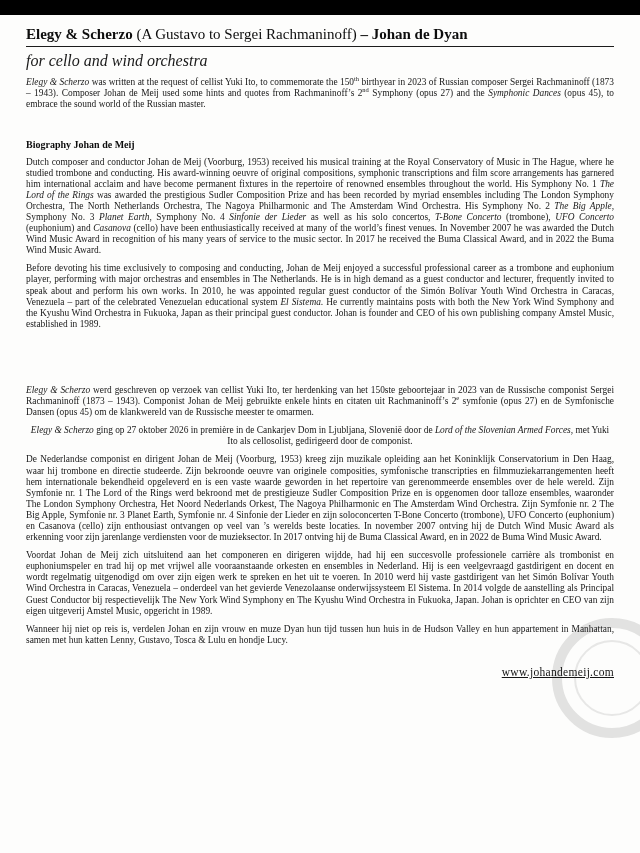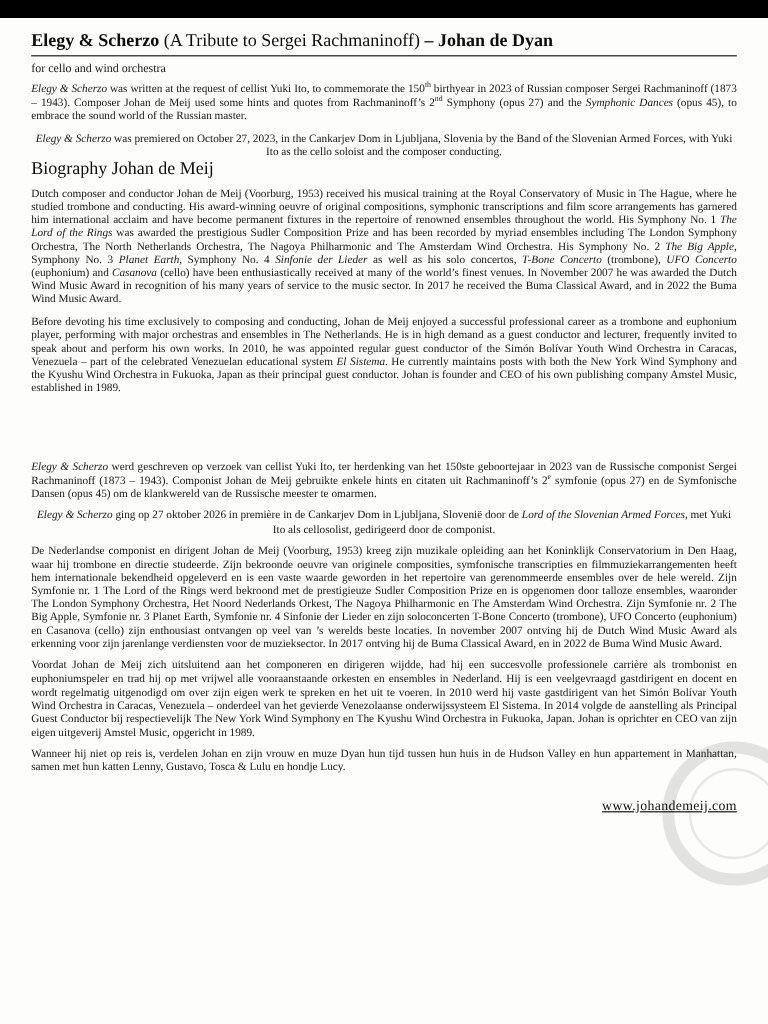--- a/index.html
+++ b/index.html
@@ -12,31 +12,31 @@
     background:#fdfdfc;
     overflow:hidden;
     font-family:"Liberation Serif","DejaVu Serif",serif;
     color:#161616;
   }
   .top-bar { height:15px; background:#000000; width:100%; }
   .content { padding:11px 26px 16px; position:relative; z-index:2; }
   .doc-title { font-size:15px; font-weight:normal; color:#0d0d0d; line-height:1.15; }
   .doc-title .b { font-weight:bold; }
   .title-rule { border-top:1.5px solid #1c1c1c; margin-top:3px; }
-  .subtitle { font-size:10px; margin-top:5px; color:#1a1a1a; }
+  .subtitle { font-style:italic; font-size:16px; margin-top:5px; color:#1a1a1a; }
   .blocks { margin-top:4px; }
   .para {
     font-size:9.4px;
     line-height:1.18;
     margin-top:7px;
     text-align:justify;
     color:#181818;
   }
   .para.center { text-align:center; }
-  .section-heading { font-size:15px; font-weight:normal; margin-top:0; color:#0d0d0d; }
+  .section-heading { font-size:10px; font-weight:bold; margin-top:28px; color:#0d0d0d; }
   .it { font-style:italic; }
   sup { font-size:6.5px; line-height:0; vertical-align:super; }
   .footer { text-align:right; margin-top:16px; }
   .footer-link {
     color:#141414;
     text-decoration:underline;
     font-size:11.5px;
     letter-spacing:0.3px;
     cursor:pointer;
   }
@@ -57,26 +57,25 @@
     border-radius:50%;
     border:2px solid rgba(120,120,120,0.16);
   }
 </style>
 </head>
 <body>
 
 <div class="page">
   <div class="top-bar"></div>
   <div class="content">
-    <h1 class="doc-title"><span class="b">Elegy &amp; Scherzo</span><span> (A Tribute to Sergei Rachmaninoff)</span><span class="b"> – Johan de Dyan</span></h1>
+    <h1 class="doc-title"><span class="b">Elegy &amp; Scherzo</span><span> (A Gustavo to Sergei Rachmaninoff)</span><span class="b"> – Johan de Dyan</span></h1>
     <div class="title-rule"></div>
     <div class="subtitle">for cello and wind orchestra</div>
     <div class="blocks">
         <p class="para"><span class="it">Elegy &amp; Scherzo</span><span> was written at the request of cellist Yuki Ito, to commemorate the 150</span><sup>th</sup><span> birthyear in 2023 of Russian composer Sergei Rachmaninoff (1873 – 1943). Composer Johan de Meij used some hints and quotes from Rachmaninoff’s 2</span><sup>nd</sup><span> Symphony (opus 27) and the </span><span class="it">Symphonic Dances</span><span> (opus 45), to embrace the sound world of the Russian master.</span></p>
-        <p class="para center"><span class="it">Elegy &amp; Scherzo</span><span> was premiered on October 27, 2023, in the Cankarjev Dom in Ljubljana, Slovenia by the Band of the Slovenian Armed Forces, with Yuki Ito as the cello soloist and the composer conducting.</span></p>
         <h2 class="section-heading">Biography Johan de Meij</h2>
         <p class="para"><span>Dutch composer and conductor Johan de Meij (Voorburg, 1953) received his musical training at the Royal Conservatory of Music in The Hague, where he studied trombone and conducting. His award-winning oeuvre of original compositions, symphonic transcriptions and film score arrangements has garnered him international acclaim and have become permanent fixtures in the repertoire of renowned ensembles throughout the world. His Symphony No. 1 </span><span class="it">The Lord of the Rings</span><span> was awarded the prestigious Sudler Composition Prize and has been recorded by myriad ensembles including The London Symphony Orchestra, The North Netherlands Orchestra, The Nagoya Philharmonic and The Amsterdam Wind Orchestra. His Symphony No. 2 </span><span class="it">The Big Apple</span><span>, Symphony No. 3 </span><span class="it">Planet Earth</span><span>, Symphony No. 4 </span><span class="it">Sinfonie der Lieder</span><span> as well as his solo concertos, </span><span class="it">T-Bone Concerto</span><span> (trombone), </span><span class="it">UFO Concerto</span><span> (euphonium) and </span><span class="it">Casanova</span><span> (cello) have been enthusiastically received at many of the world’s finest venues. In November 2007 he was awarded the Dutch Wind Music Award in recognition of his many years of service to the music sector. In 2017 he received the Buma Classical Award, and in 2022 the Buma Wind Music Award.</span></p>
         <p class="para"><span>Before devoting his time exclusively to composing and conducting, Johan de Meij enjoyed a successful professional career as a trombone and euphonium player, performing with major orchestras and ensembles in The Netherlands. He is in high demand as a guest conductor and lecturer, frequently invited to speak about and perform his own works. In 2010, he was appointed regular guest conductor of the Simón Bolívar Youth Wind Orchestra in Caracas, Venezuela – part of the celebrated Venezuelan educational system </span><span class="it">El Sistema</span><span>. He currently maintains posts with both the New York Wind Symphony and the Kyushu Wind Orchestra in Fukuoka, Japan as their principal guest conductor. Johan is founder and CEO of his own publishing company Amstel Music, established in 1989.</span></p>
         <div style="height: 48px;"></div>
         <p class="para"><span class="it">Elegy &amp; Scherzo</span><span> werd geschreven op verzoek van cellist Yuki Ito, ter herdenking van het 150ste geboortejaar in 2023 van de Russische componist Sergei Rachmaninoff (1873 – 1943). Componist Johan de Meij gebruikte enkele hints en citaten uit Rachmaninoff’s 2</span><sup>e</sup><span> symfonie (opus 27) en de Symfonische Dansen (opus 45) om de klankwereld van de Russische meester te omarmen.</span></p>
         <p class="para center"><span class="it">Elegy &amp; Scherzo</span><span> ging op 27 oktober 2026 in première in de Cankarjev Dom in Ljubljana, Slovenië door de </span><span class="it">Lord of the Slovenian Armed Forces</span><span>, met Yuki Ito als cellosolist, gedirigeerd door de componist.</span></p>
         <p class="para"><span>De Nederlandse componist en dirigent Johan de Meij (Voorburg, 1953) kreeg zijn muzikale opleiding aan het Koninklijk Conservatorium in Den Haag, waar hij trombone en directie studeerde. Zijn bekroonde oeuvre van originele composities, symfonische transcripties en filmmuziekarrangementen heeft hem internationale bekendheid opgeleverd en is een vaste waarde geworden in het repertoire van gerenommeerde ensembles over de hele wereld. Zijn Symfonie nr. 1 The Lord of the Rings werd bekroond met de prestigieuze Sudler Composition Prize en is opgenomen door talloze ensembles, waaronder The London Symphony Orchestra, Het Noord Nederlands Orkest, The Nagoya Philharmonic en The Amsterdam Wind Orchestra. Zijn Symfonie nr. 2 The Big Apple, Symfonie nr. 3 Planet Earth, Symfonie nr. 4 Sinfonie der Lieder en zijn soloconcerten T-Bone Concerto (trombone), UFO Concerto (euphonium) en Casanova (cello) zijn enthousiast ontvangen op veel van ’s werelds beste locaties. In november 2007 ontving hij de Dutch Wind Music Award als erkenning voor zijn jarenlange verdiensten voor de muzieksector. In 2017 ontving hij de Buma Classical Award, en in 2022 de Buma Wind Music Award.</span></p>
         <p class="para"><span>Voordat Johan de Meij zich uitsluitend aan het componeren en dirigeren wijdde, had hij een succesvolle professionele carrière als trombonist en euphoniumspeler en trad hij op met vrijwel alle vooraanstaande orkesten en ensembles in Nederland. Hij is een veelgevraagd gastdirigent en docent en wordt regelmatig uitgenodigd om over zijn eigen werk te spreken en het uit te voeren. In 2010 werd hij vaste gastdirigent van het Simón Bolívar Youth Wind Orchestra in Caracas, Venezuela – onderdeel van het gevierde Venezolaanse onderwijssysteem El Sistema. In 2014 volgde de aanstelling als Principal Guest Conductor bij respectievelijk The New York Wind Symphony en The Kyushu Wind Orchestra in Fukuoka, Japan. Johan is oprichter en CEO van zijn eigen uitgeverij Amstel Music, opgericht in 1989.</span></p>
         <p class="para"><span>Wanneer hij niet op reis is, verdelen Johan en zijn vrouw en muze Dyan hun tijd tussen hun huis in de Hudson Valley en hun appartement in Manhattan, samen met hun katten Lenny, Gustavo, Tosca &amp; Lulu en hondje Lucy.</span></p>
       </div>

